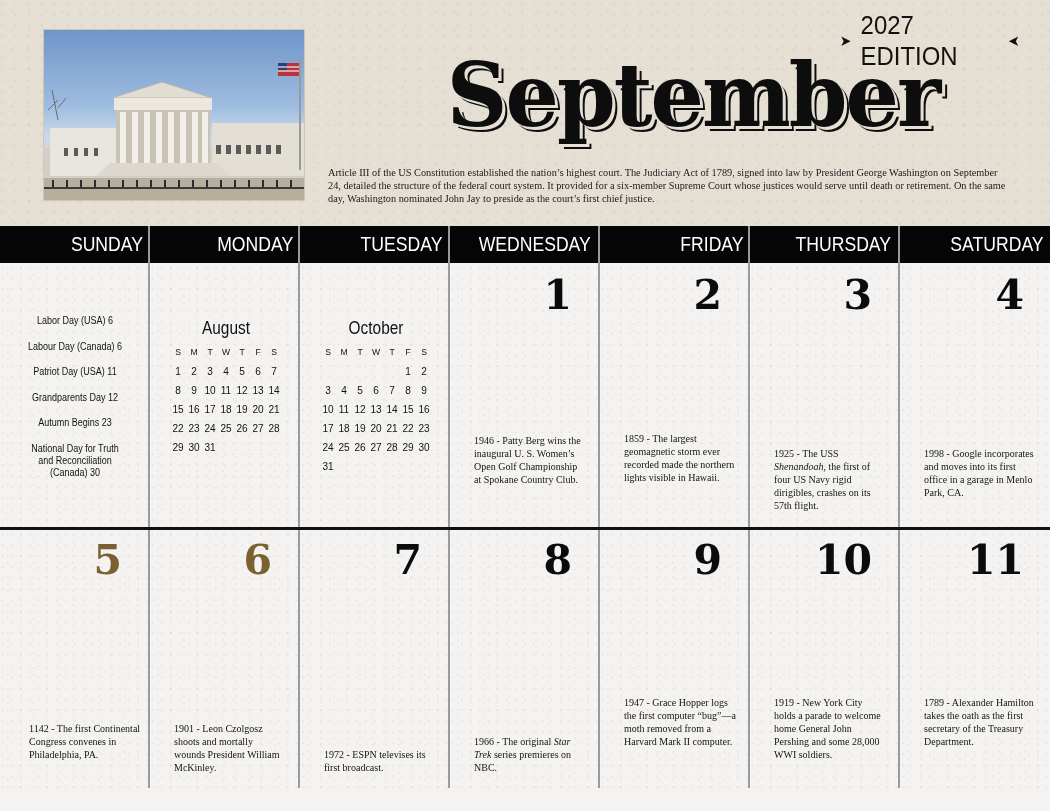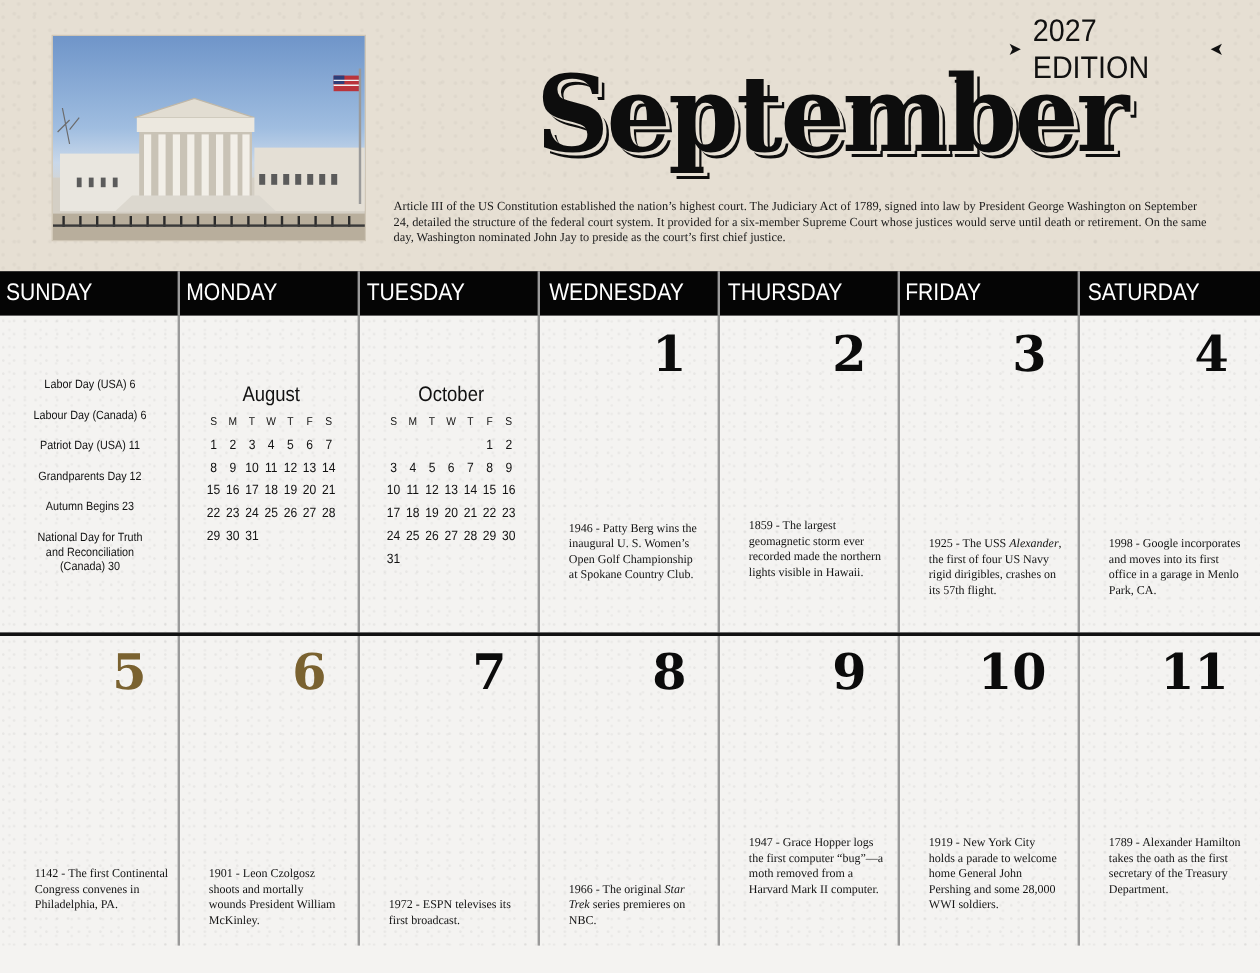--- a/index.html
+++ b/index.html
@@ -43,21 +43,21 @@
     position: absolute; left: 328px; top: 166px; width: 680px;
     font-family: "Liberation Serif", serif; font-size: 10.3px; line-height: 13px;
     color: #1a1a1a;
   }
   .dayheader {
     position: absolute; left: 0; top: 226px; width: 1050px; height: 37px;
     background: #050505; display: grid; grid-template-columns: repeat(7, 150px);
   }
   .dayheader .dh {
     color: #fff; font-family: "Liberation Sans", sans-serif; font-size: 20px;
-    display: flex; align-items: center; justify-content: flex-start;
+    display: flex; align-items: center; justify-content: flex-end;
     border-right: 2px solid #9a9a9a; transform-origin: center;
   }
   .dayheader .dh span { display: inline-block; transform: scaleX(0.88); }
   .dayheader .dh:last-child { border-right: none; }
   .grid {
     position: absolute; left: 0; top: 263px; width: 1050px; height: 548px;
   }
   .row {
     position: absolute; left: 0; width: 1050px;
     display: grid; grid-template-columns: repeat(7, 150px);
@@ -188,24 +188,24 @@
   <div class="dh">
       <span>MONDAY</span>
     </div>
   <div class="dh">
       <span>TUESDAY</span>
     </div>
   <div class="dh">
       <span>WEDNESDAY</span>
     </div>
   <div class="dh">
+      <span>FRIDAY</span>
+    </div>
+  <div class="dh">
       <span>THURSDAY</span>
-    </div>
-  <div class="dh">
-      <span>FRIDAY</span>
     </div>
   <div class="dh">
       <span>SATURDAY</span>
     </div>
 </div>
 
 <div class="grid">
   <div class="row row1">
     <div class="cell">
       <div class="holidays">
@@ -325,21 +325,21 @@
     <div class="cell">
       <div class="daynum">1</div>
       <div class="event" style="top:172px;">1946 - Patty Berg wins the inaugural U. S. Women’s Open Golf Championship at Spokane Country Club.</div>
     </div>
     <div class="cell">
       <div class="daynum">2</div>
       <div class="event" style="top:170px;">1859 - The largest geomagnetic storm ever recorded made the northern lights visible in Hawaii.</div>
     </div>
     <div class="cell">
       <div class="daynum">3</div>
-      <div class="event" style="top:185px;"><span>1925 - The USS </span><i>Alexander</i><span>, the first of four US Navy rigid dirigibles, crashes on its 57th flight.</span></div>
+      <div class="event" style="top:185px;"><span>1925 - The USS </span><i>Shenandoah</i><span>, the first of four US Navy rigid dirigibles, crashes on its 57th flight.</span></div>
     </div>
     <div class="cell">
       <div class="daynum">4</div>
       <div class="event" style="top:185px;">1998 - Google incorporates and moves into its first office in a garage in Menlo Park, CA.</div>
     </div>
   </div>
 
   <div class="divider"></div>
 
   <div class="row row2">

